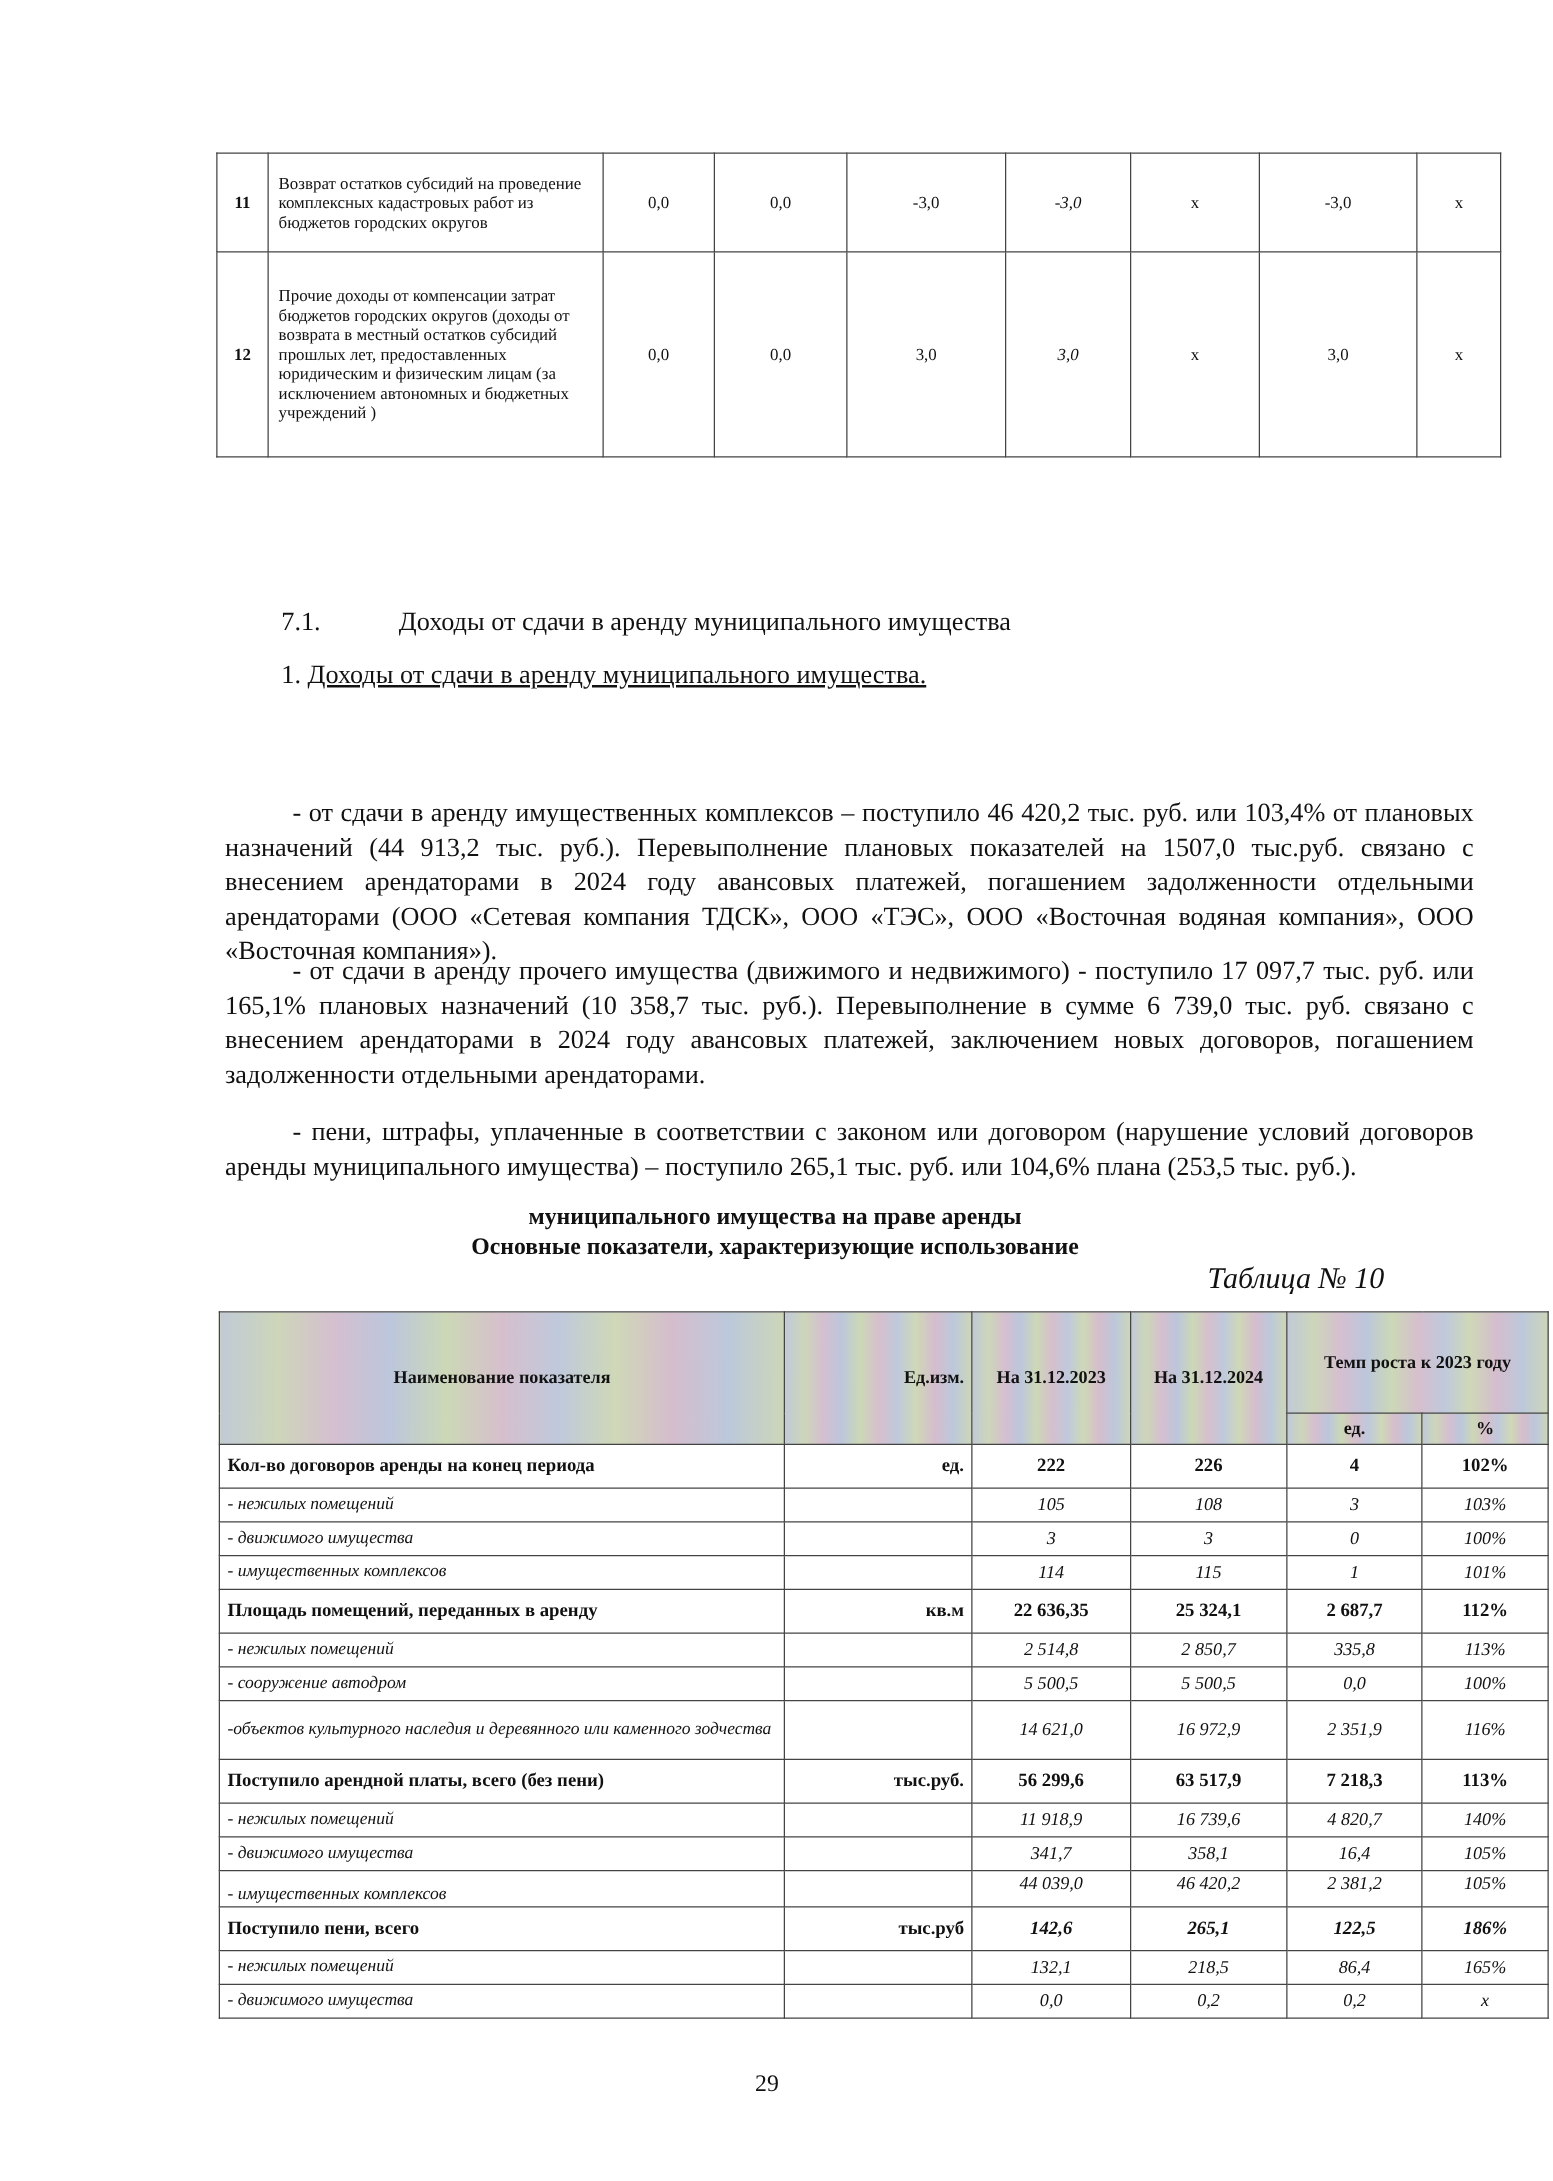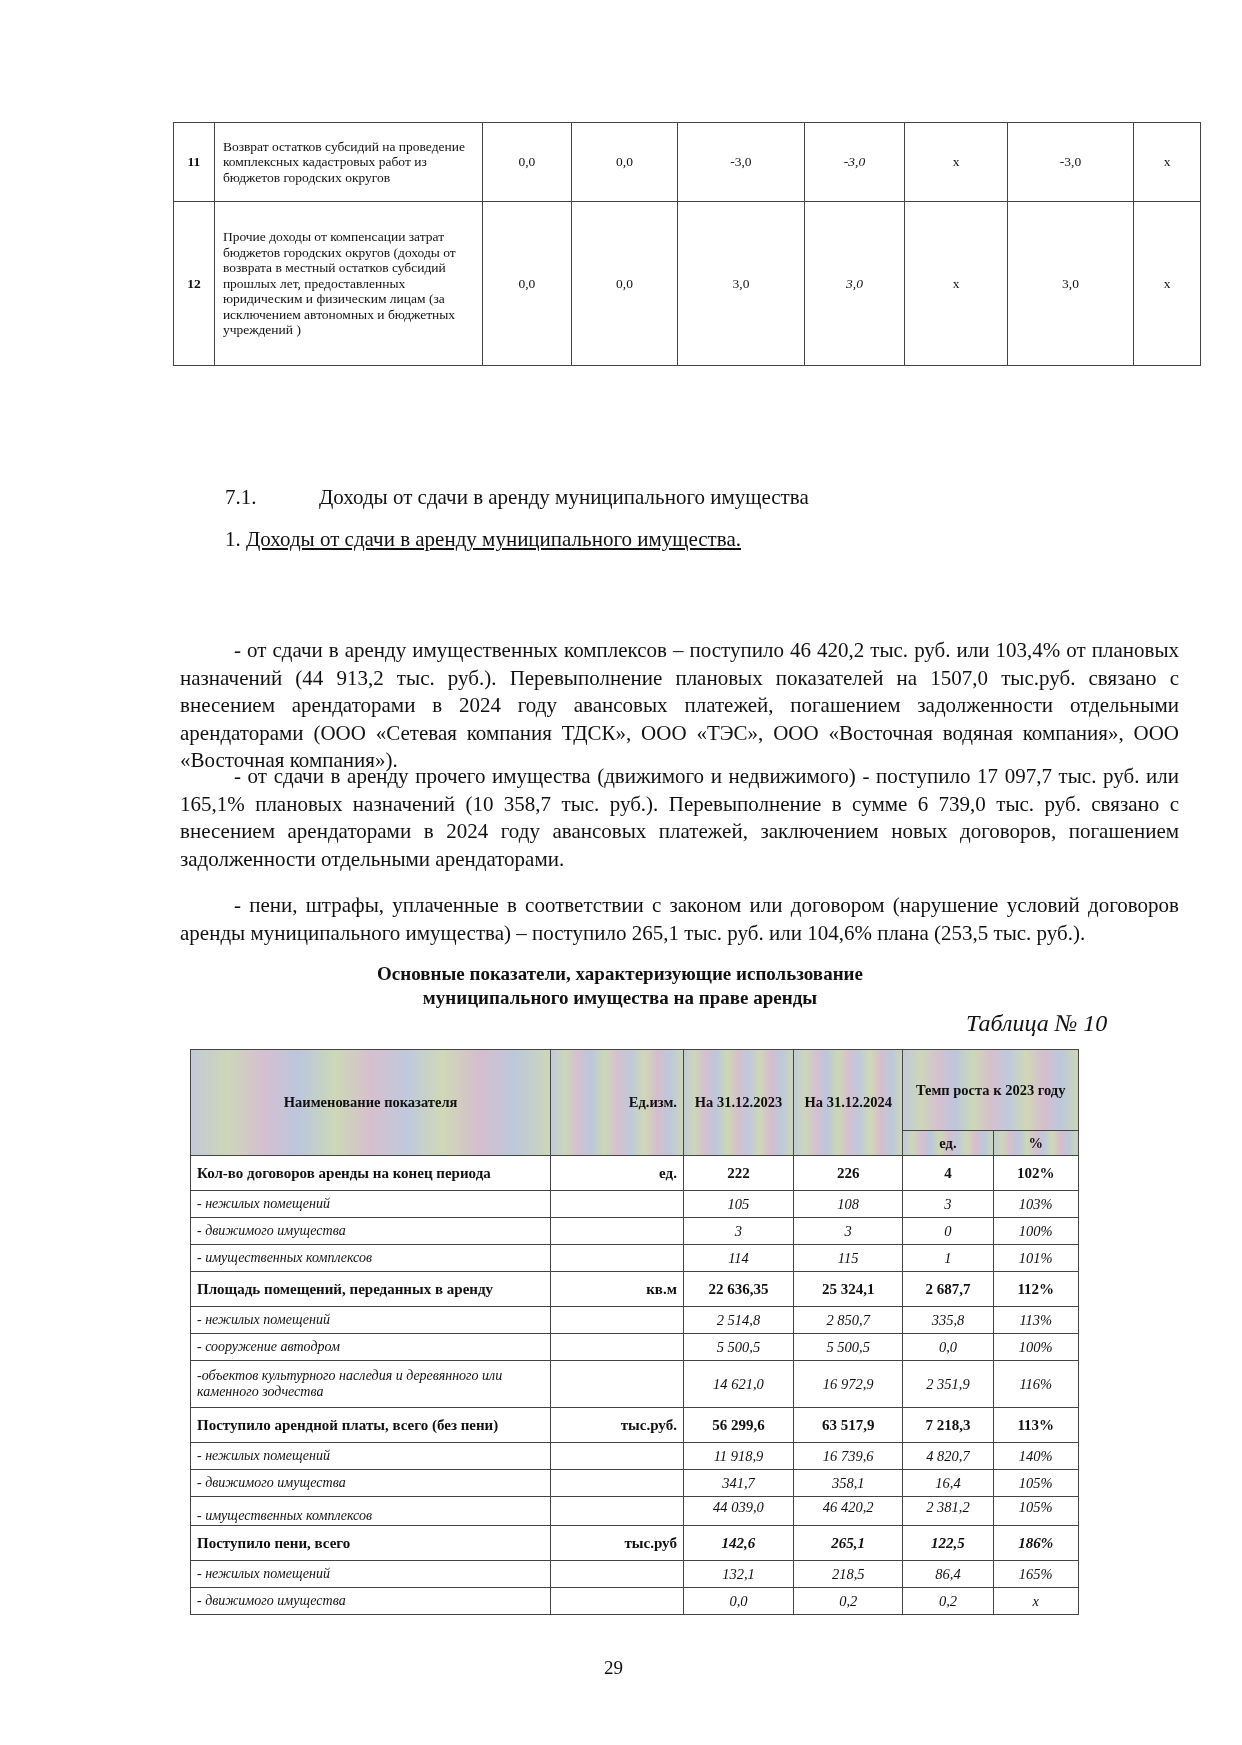--- a/index.html
+++ b/index.html
@@ -51,21 +51,21 @@
   .tbl-caption {
     position: absolute; left: 300px; width: 640px; top: 962px;
     text-align: center; font-weight: bold; font-size: 19px; line-height: 24px;
   }
   .tbl-number {
     position: absolute; left: 966px; top: 1010px; font-style: italic; font-size: 24px;
   }
 
   
   .t2 {
-    position: absolute; left: 190px; top: 1049px; width: 889px;
+    position: absolute; left: 175px; top: 1049px; width: 1064px;
     font-size: 14.5px;
   }
   .t2 td { border: 1.3px solid #444; padding: 0 6px; height: 26px; vertical-align: middle; }
   .t2 thead td {
     text-align: center; font-weight: bold; font-size: 14.5px;
     background: linear-gradient(90deg, #c1cad6 0%, #cdd6b9 10%, #d5bfd0 20%, #bcc6dc 30%, #ccd8b6 40%, #d6bfcd 50%, #bfc9dc 60%, #cfd8b7 70%, #d5bdcd 80%, #bcc8db 90%, #cdd6b8 100%);
   }
   .t2 thead tr.h1 td { height: 80px; }
   .t2 thead tr.h2 td { height: 24px; }
   .t2 td.name { width: 409px; text-align: left; }
@@ -122,22 +122,22 @@
   <div class="txt sub-title">
     <span>1.</span>
     <u>Доходы от сдачи в аренду муниципального имущества.</u>
   </div>
 
   <div class="txt para p2">- от сдачи в аренду имущественных комплексов – поступило 46 420,2 тыс. руб. или 103,4% от плановых назначений (44 913,2 тыс. руб.). Перевыполнение плановых показателей на 1507,0 тыс.руб. связано с внесением арендаторами в 2024 году авансовых платежей, погашением задолженности отдельными арендаторами (ООО «Сетевая компания ТДСК», ООО «ТЭС», ООО «Восточная водяная компания», ООО «Восточная компания»).</div>
   <div class="txt para p3">- от сдачи в аренду прочего имущества (движимого и недвижимого) - поступило 17 097,7 тыс. руб. или 165,1% плановых назначений (10 358,7 тыс. руб.). Перевыполнение в сумме 6 739,0 тыс. руб. связано с внесением арендаторами в 2024 году авансовых платежей, заключением новых договоров, погашением задолженности отдельными арендаторами.</div>
   <div class="txt para p4">- пени, штрафы, уплаченные в соответствии с законом или договором (нарушение условий договоров аренды муниципального имущества) – поступило 265,1 тыс. руб. или 104,6% плана (253,5 тыс. руб.).</div>
 
   <div class="tbl-caption">
+    <div>муниципального имущества на праве аренды</div>
     <div>Основные показатели, характеризующие использование</div>
-    <div>муниципального имущества на праве аренды</div>
   </div>
   <div class="tbl-number">Таблица № 10</div>
 
   <table class="t2" id="rent-table">
     <thead>
       <tr class="h1">
         <td class="name" rowspan="2" style="text-align:center">Наименование показателя</td>
         <td class="unit" rowspan="2">Ед.изм.</td>
         <td class="v" rowspan="2">На 31.12.2023</td>
         <td class="v2" rowspan="2">На 31.12.2024</td>

